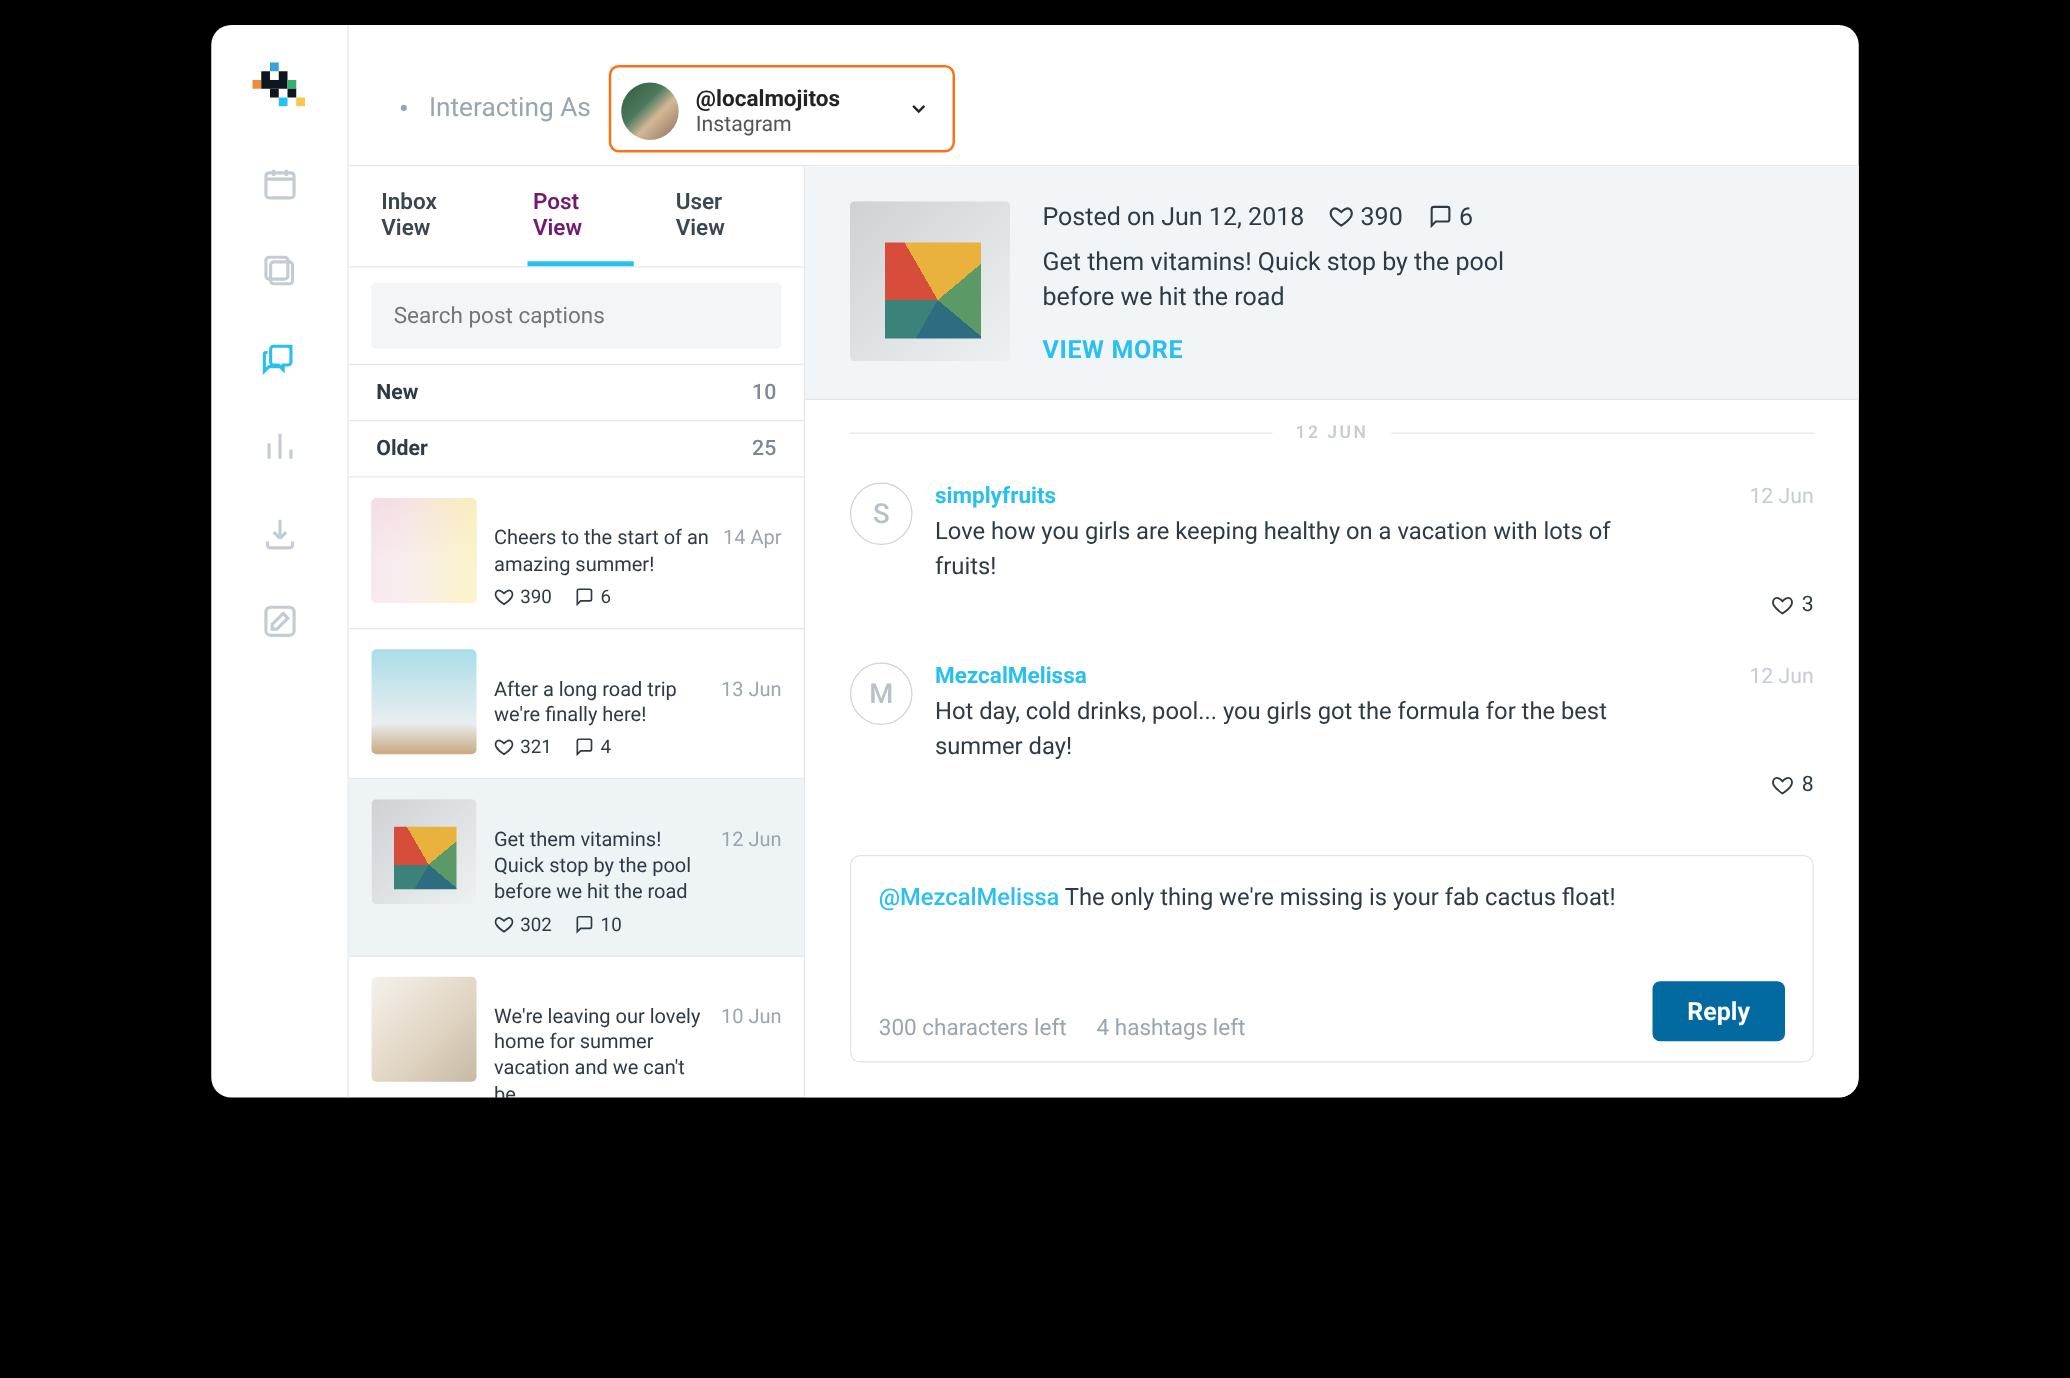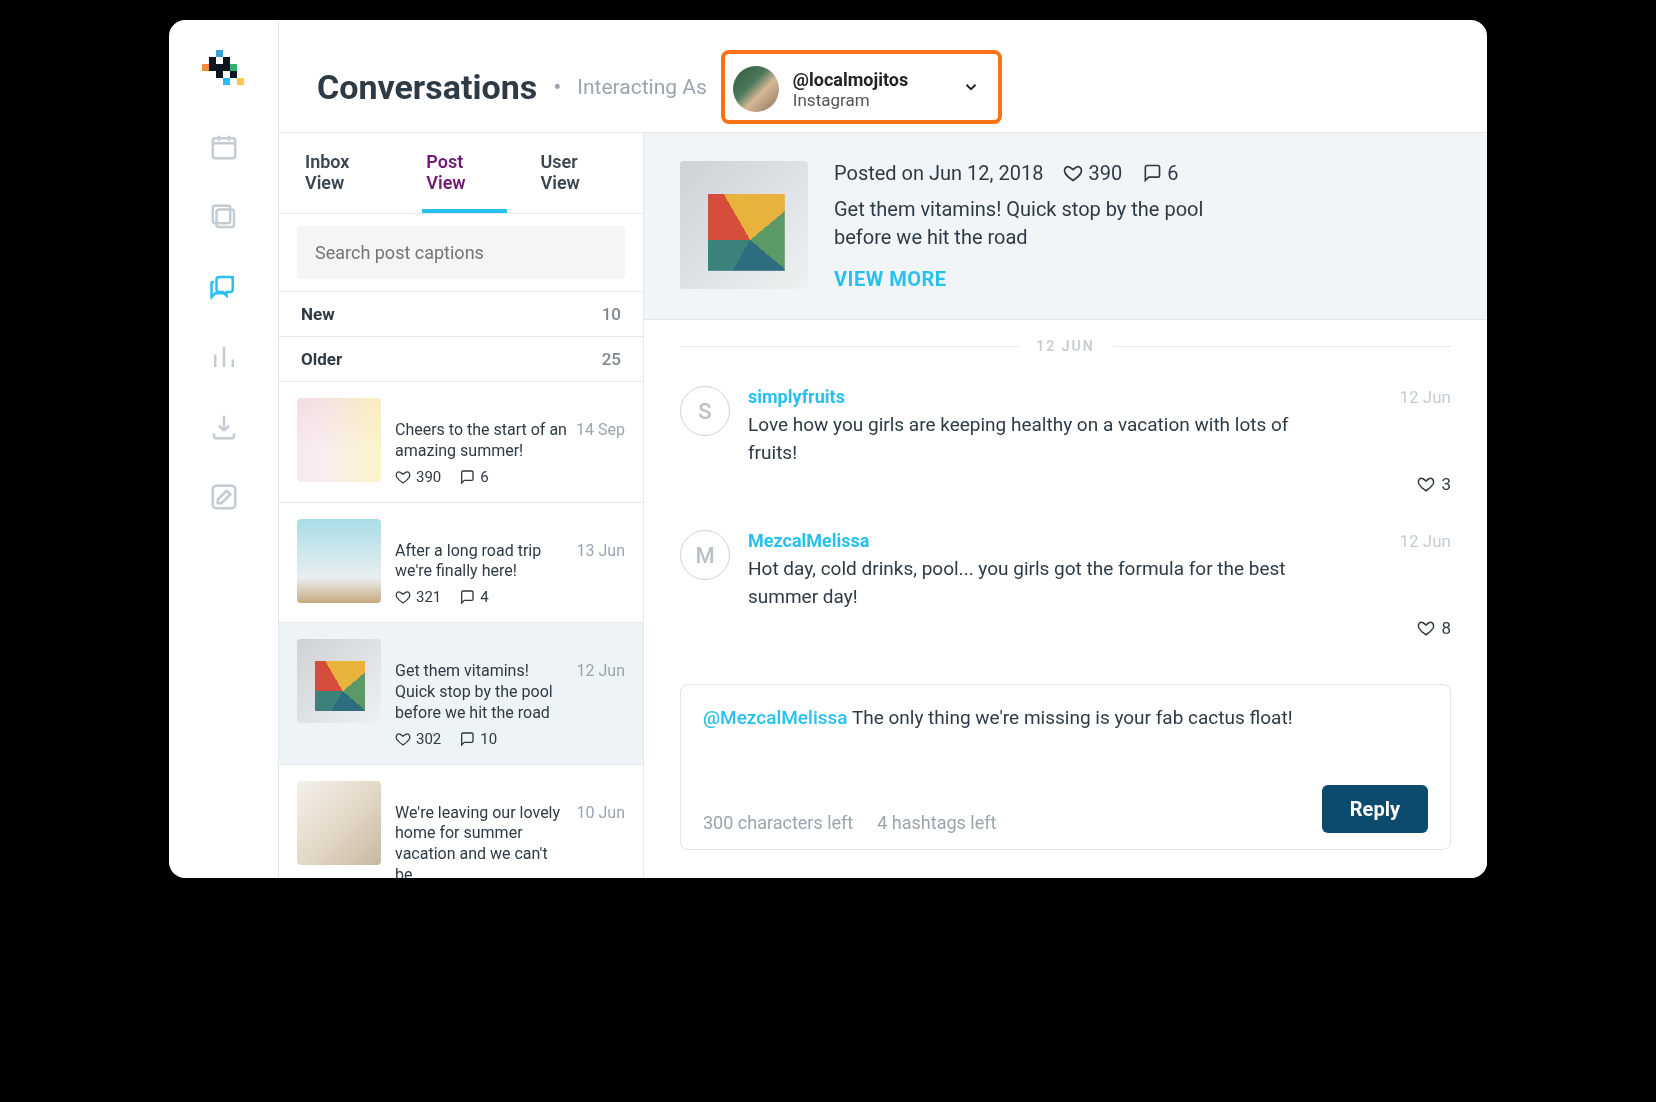--- a/index.html
+++ b/index.html
@@ -15,21 +15,21 @@
 .nav-icon.active { color:#29c0f0; }
 
 
 .main { flex:1; display:flex; flex-direction:column; }
 
 
 .header { display:flex; align-items:center; gap:14px; padding:22px 38px 0 38px; height:112px; }
 .page-title { font-size:34px; font-weight:700; color:#2e3b46; }
 .sub { color:#9aa5af; font-size:21px; }
 .dot { color:#9aa5af; font-size:24px; padding:0 2px; }
-.account-picker { border:4px solid #f97316; border-radius:8px; padding:12px 18px 8px 8px; display:flex; align-items:center; gap:14px; cursor:pointer; }
+.account-picker { border:2px solid #f97316; border-radius:8px; padding:12px 18px 8px 8px; display:flex; align-items:center; gap:14px; cursor:pointer; }
 .avatar-sm { width:46px; height:46px; border-radius:50%; background:linear-gradient(135deg,#2d5a3d 0%, #4d7a5d 40%, #d4b896 60%, #8a6d5a 100%); }
 .acc-text .handle { font-weight:700; font-size:18px; color:#222; }
 .acc-text .platform { font-size:17px; color:#555; }
 .chev { margin-left:40px; }
 .chev svg { width:18px; height:18px; stroke:#222; stroke-width:2.5; fill:none; }
 
 
 .body { flex:1; display:flex; border-top:1px solid #e5e8eb; overflow:hidden; }
 
 
@@ -77,21 +77,21 @@
 .c-likes svg { width:18px; height:18px; stroke:#2e3b46; fill:none; stroke-width:2; }
 
 
 .reply-wrap { padding:0 36px 28px; }
 .reply-box { border:1px solid #dfe4e8; border-radius:8px; padding:20px 22px 16px; }
 .reply-input { font-size:19px; line-height:1.4; min-height:40px; }
 .reply-input .mention { color:#29c0f0; font-weight:500; }
 .reply-input .txt { color:#2e3b46; }
 .reply-foot { display:flex; align-items:flex-end; margin-top:40px; gap:24px; }
 .rf-left { color:#9aa5af; font-size:18px; display:flex; gap:24px; flex:1; }
-.reply-btn { background:#0c4a6e; color:#fff; border:none; border-radius:6px; padding:12px 28px; font-size:20px; font-weight:700; cursor:pointer; }
+.reply-btn { background:#0369a1; color:#fff; border:none; border-radius:6px; padding:12px 28px; font-size:20px; font-weight:700; cursor:pointer; }
 
 
 .t1 { background:linear-gradient(180deg,#9bd9e2 0%,#bfe7ee 60%),linear-gradient(90deg,#f08a8a, #f7c56b); background-blend-mode:overlay; }
 .t2 { background:linear-gradient(180deg,#a8dde6 0%, #e9eef0 70%, #c8a97f 100%); }
 .t3 { background:conic-gradient(from 210deg at 55% 60%, #3a827a 0 60deg, #d64d3b 60deg 120deg, #e8b23d 120deg 200deg, #5b9a67 200deg 280deg, #2e6d7f 280deg 360deg), linear-gradient(135deg,#cfd2d4, #eef1f2); background-blend-mode:normal, normal; background-size:60% 60%, cover; background-position:55% 65%, center; background-repeat:no-repeat; }
 .t4 { background:linear-gradient(135deg,#f4f1ec 0%, #e4d9c8 50%, #c7b9a3 100%); }
 
 </style>
 </head>
 <body>
@@ -143,21 +143,20 @@
         <svg viewBox="0 0 24 24">
           <rect x="3" y="3" width="18" height="18" rx="3"></rect>
           <path d="M14 7l3 3-7 7H7v-3l7-7z"></path>
         </svg>
       </div>
   </div>
 
   <div class="main">
 
     <div class="header">
-      <span class="page-title">Conversations</span>
       <span class="dot">•</span>
       <span class="sub">Interacting As</span>
       <div class="account-picker">
         <div class="avatar-sm"></div>
         <div class="acc-text">
           <div class="handle">@localmojitos</div>
           <div class="platform">Instagram</div>
         </div>
         <span class="chev"><svg viewBox="0 0 24 24">
               <polyline points="6 9 12 15 18 9"></polyline>
@@ -183,21 +182,21 @@
         <div class="section-head">
           <span>Older</span>
           <span class="count">25</span>
         </div>
         <div class="post-list" id="post-list">
             <div class="post-item">
               <div class="thumb t1"></div>
               <div class="post-meta">
                 <div class="cap-row">
                   <div class="caption">Cheers to the start of an amazing summer!</div>
-                  <div class="date">14 Sep</div>
+                  <div class="date">14 Apr</div>
                 </div>
                 <div class="stats">
                   <span class="stat">
                     <svg viewBox="0 0 24 24">
                       <path d="M12 21s-7-4.5-9.5-9C.5 7 4 3 8 5c2 1 4 3 4 3s2-2 4-3c4-2 7.5 2 5.5 7C19 16.5 12 21 12 21z"></path>
                     </svg>
                     <span>390</span>
                   </span>
                   <span class="stat">
                     <svg viewBox="0 0 24 24">

